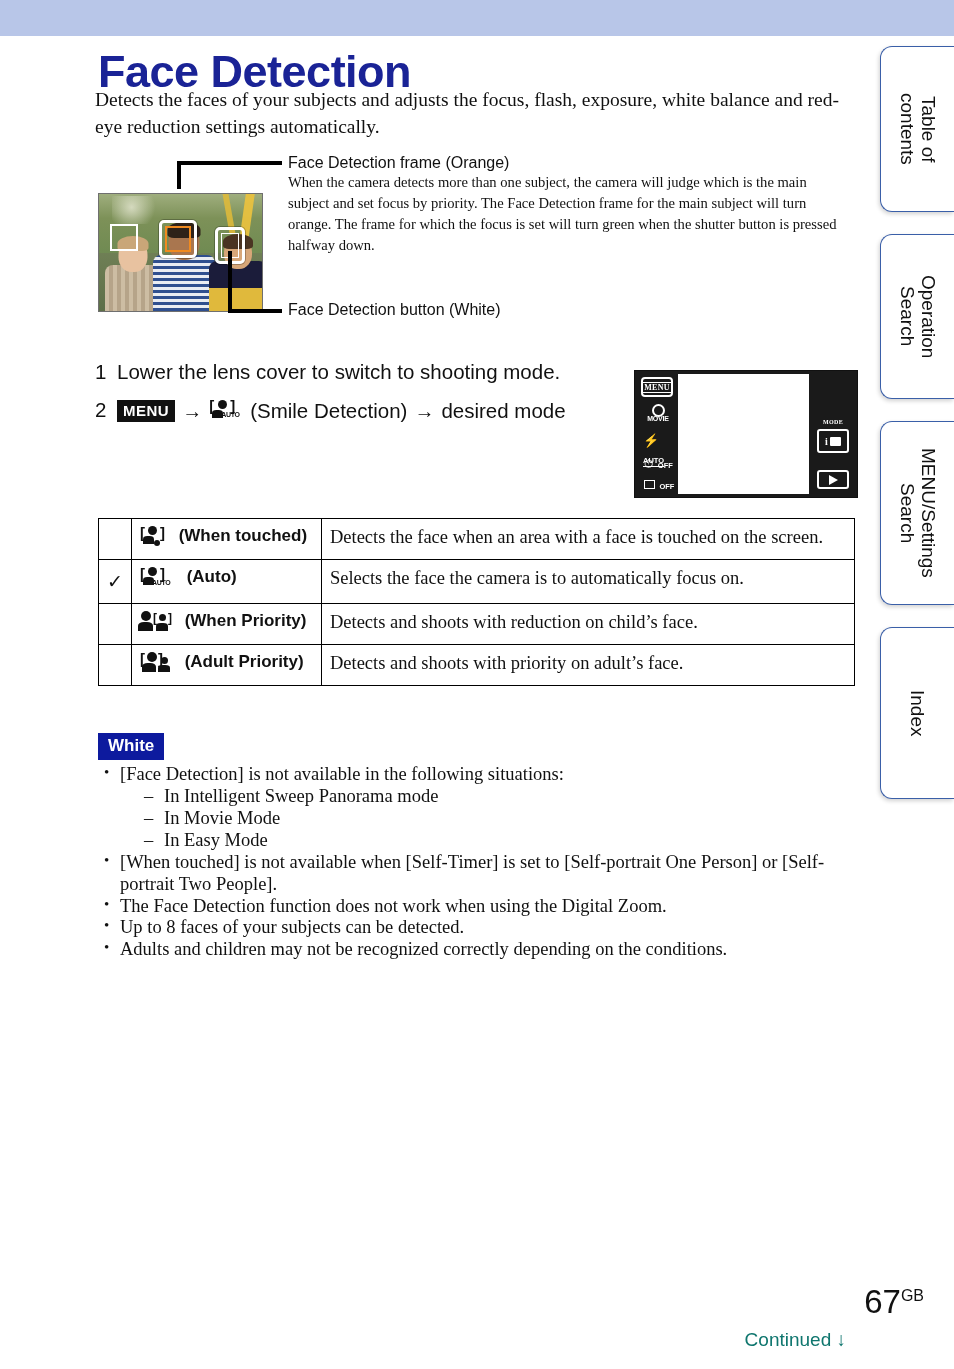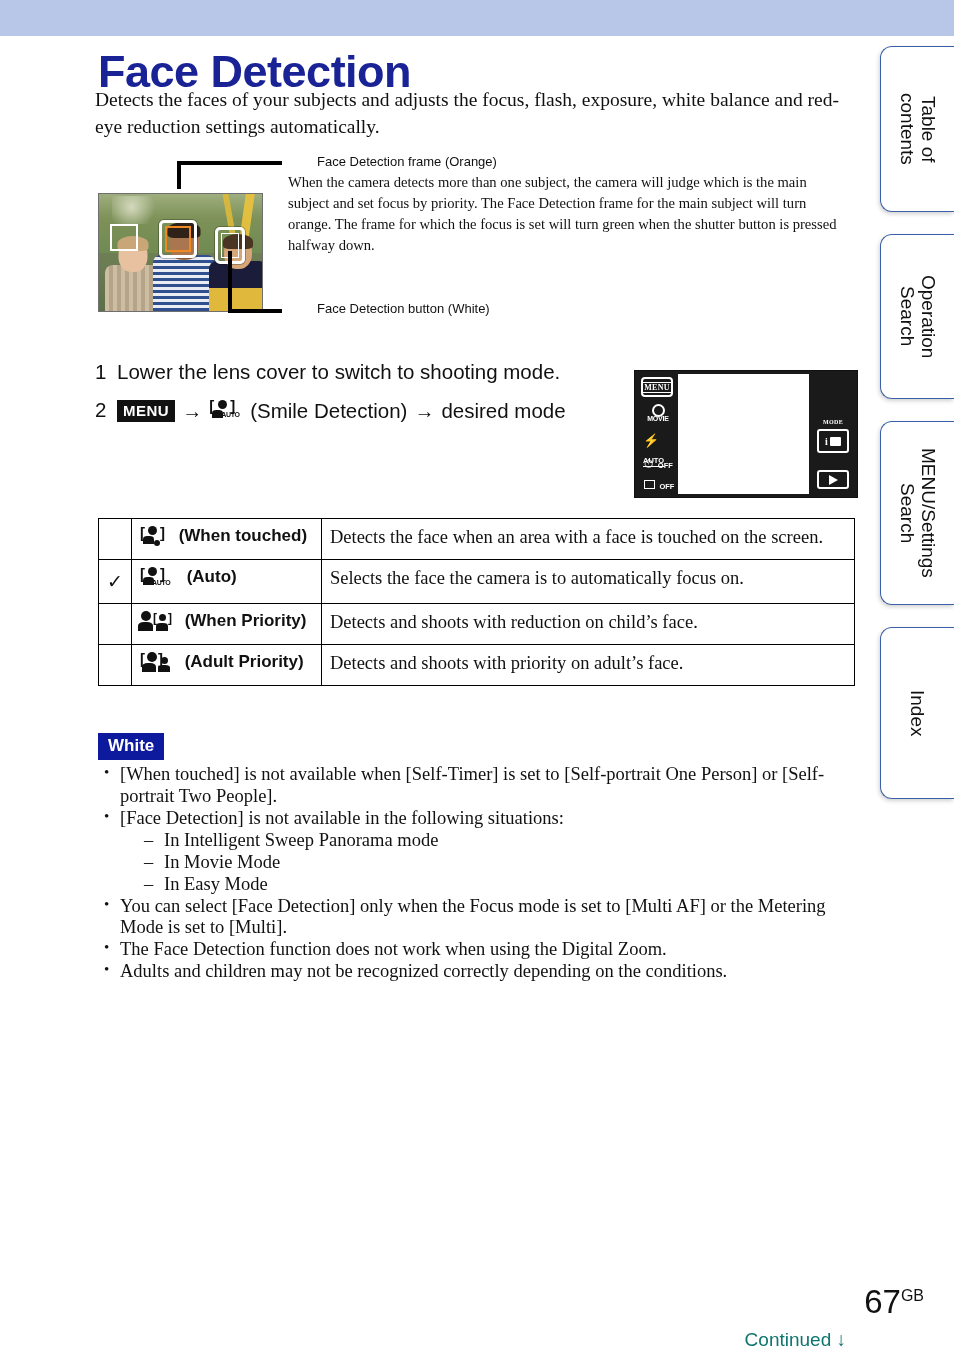--- a/index.html
+++ b/index.html
@@ -99,21 +99,21 @@
   .df { position:absolute; }
   .df-white { border:2.5px solid #ffffff; }
   .df-orange { border:2px solid #f08a20; }
   .df-thick { border:3px solid #ffffff; border-radius:5px; box-shadow:0 0 0 1px rgba(0,0,0,.25); }
 
   
   .leader { position:absolute; background:#000; }
 
   .cap { position:absolute; font-family:"Liberation Sans", sans-serif; }
   .cap-head {
-    font-size:13px; color:#111; font-family:"Liberation Sans", sans-serif;margin-left:29px;
+    font-size:16px; color:#111; font-family:"Liberation Sans", sans-serif;
   }
   .cap-body {
     font-family:"Liberation Serif", serif;
     font-size:14.6px; line-height:1.45; color:#111; width:560px;
   }
 
   
   .steps { position:absolute; left:95px; top:360px; width:560px;
            font-family:"Liberation Sans", sans-serif; }
   .step { display:flex; align-items:flex-start; font-size:20.5px; color:#111; margin-bottom:8px; }
@@ -427,31 +427,31 @@
         <span>(Adult Priority)</span>
       </td>
       <td class="c-desc">Detects and shoots with priority on adult’s face.</td>
     </tr>
   </tbody>
 </table>
 
 <div class="notes-tag">White</div>
 
 <ul class="notes">
-  <li>[When touched] is not available when [Self-Timer] is set to [Self-portrait One Person] or [Self-portrait Two People].</li>
   <li>
     <span>[Face Detection] is not available in the following situations:</span>
     <ul class="sub">
       <li>In Intelligent Sweep Panorama mode</li>
       <li>In Movie Mode</li>
       <li>In Easy Mode</li>
     </ul>
   </li>
-  <li>You can select [Face Detection] only when the Focus mode is set to [Multi AF] or the Metering Mode is set to [Multi].</li>
+  <li>[When touched] is not available when [Self-Timer] is set to [Self-portrait One Person] or [Self-portrait Two People].</li>
   <li>The Face Detection function does not work when using the Digital Zoom.</li>
+  <li>Up to 8 faces of your subjects can be detected.</li>
   <li>Adults and children may not be recognized correctly depending on the conditions.</li>
 </ul>
 
 <div class="tabs">
   <div class="tab tab1">
     <span class="vtxt">Table of
 contents</span>
   </div>
   <div class="tab tab2">
     <span class="vtxt">Operation

